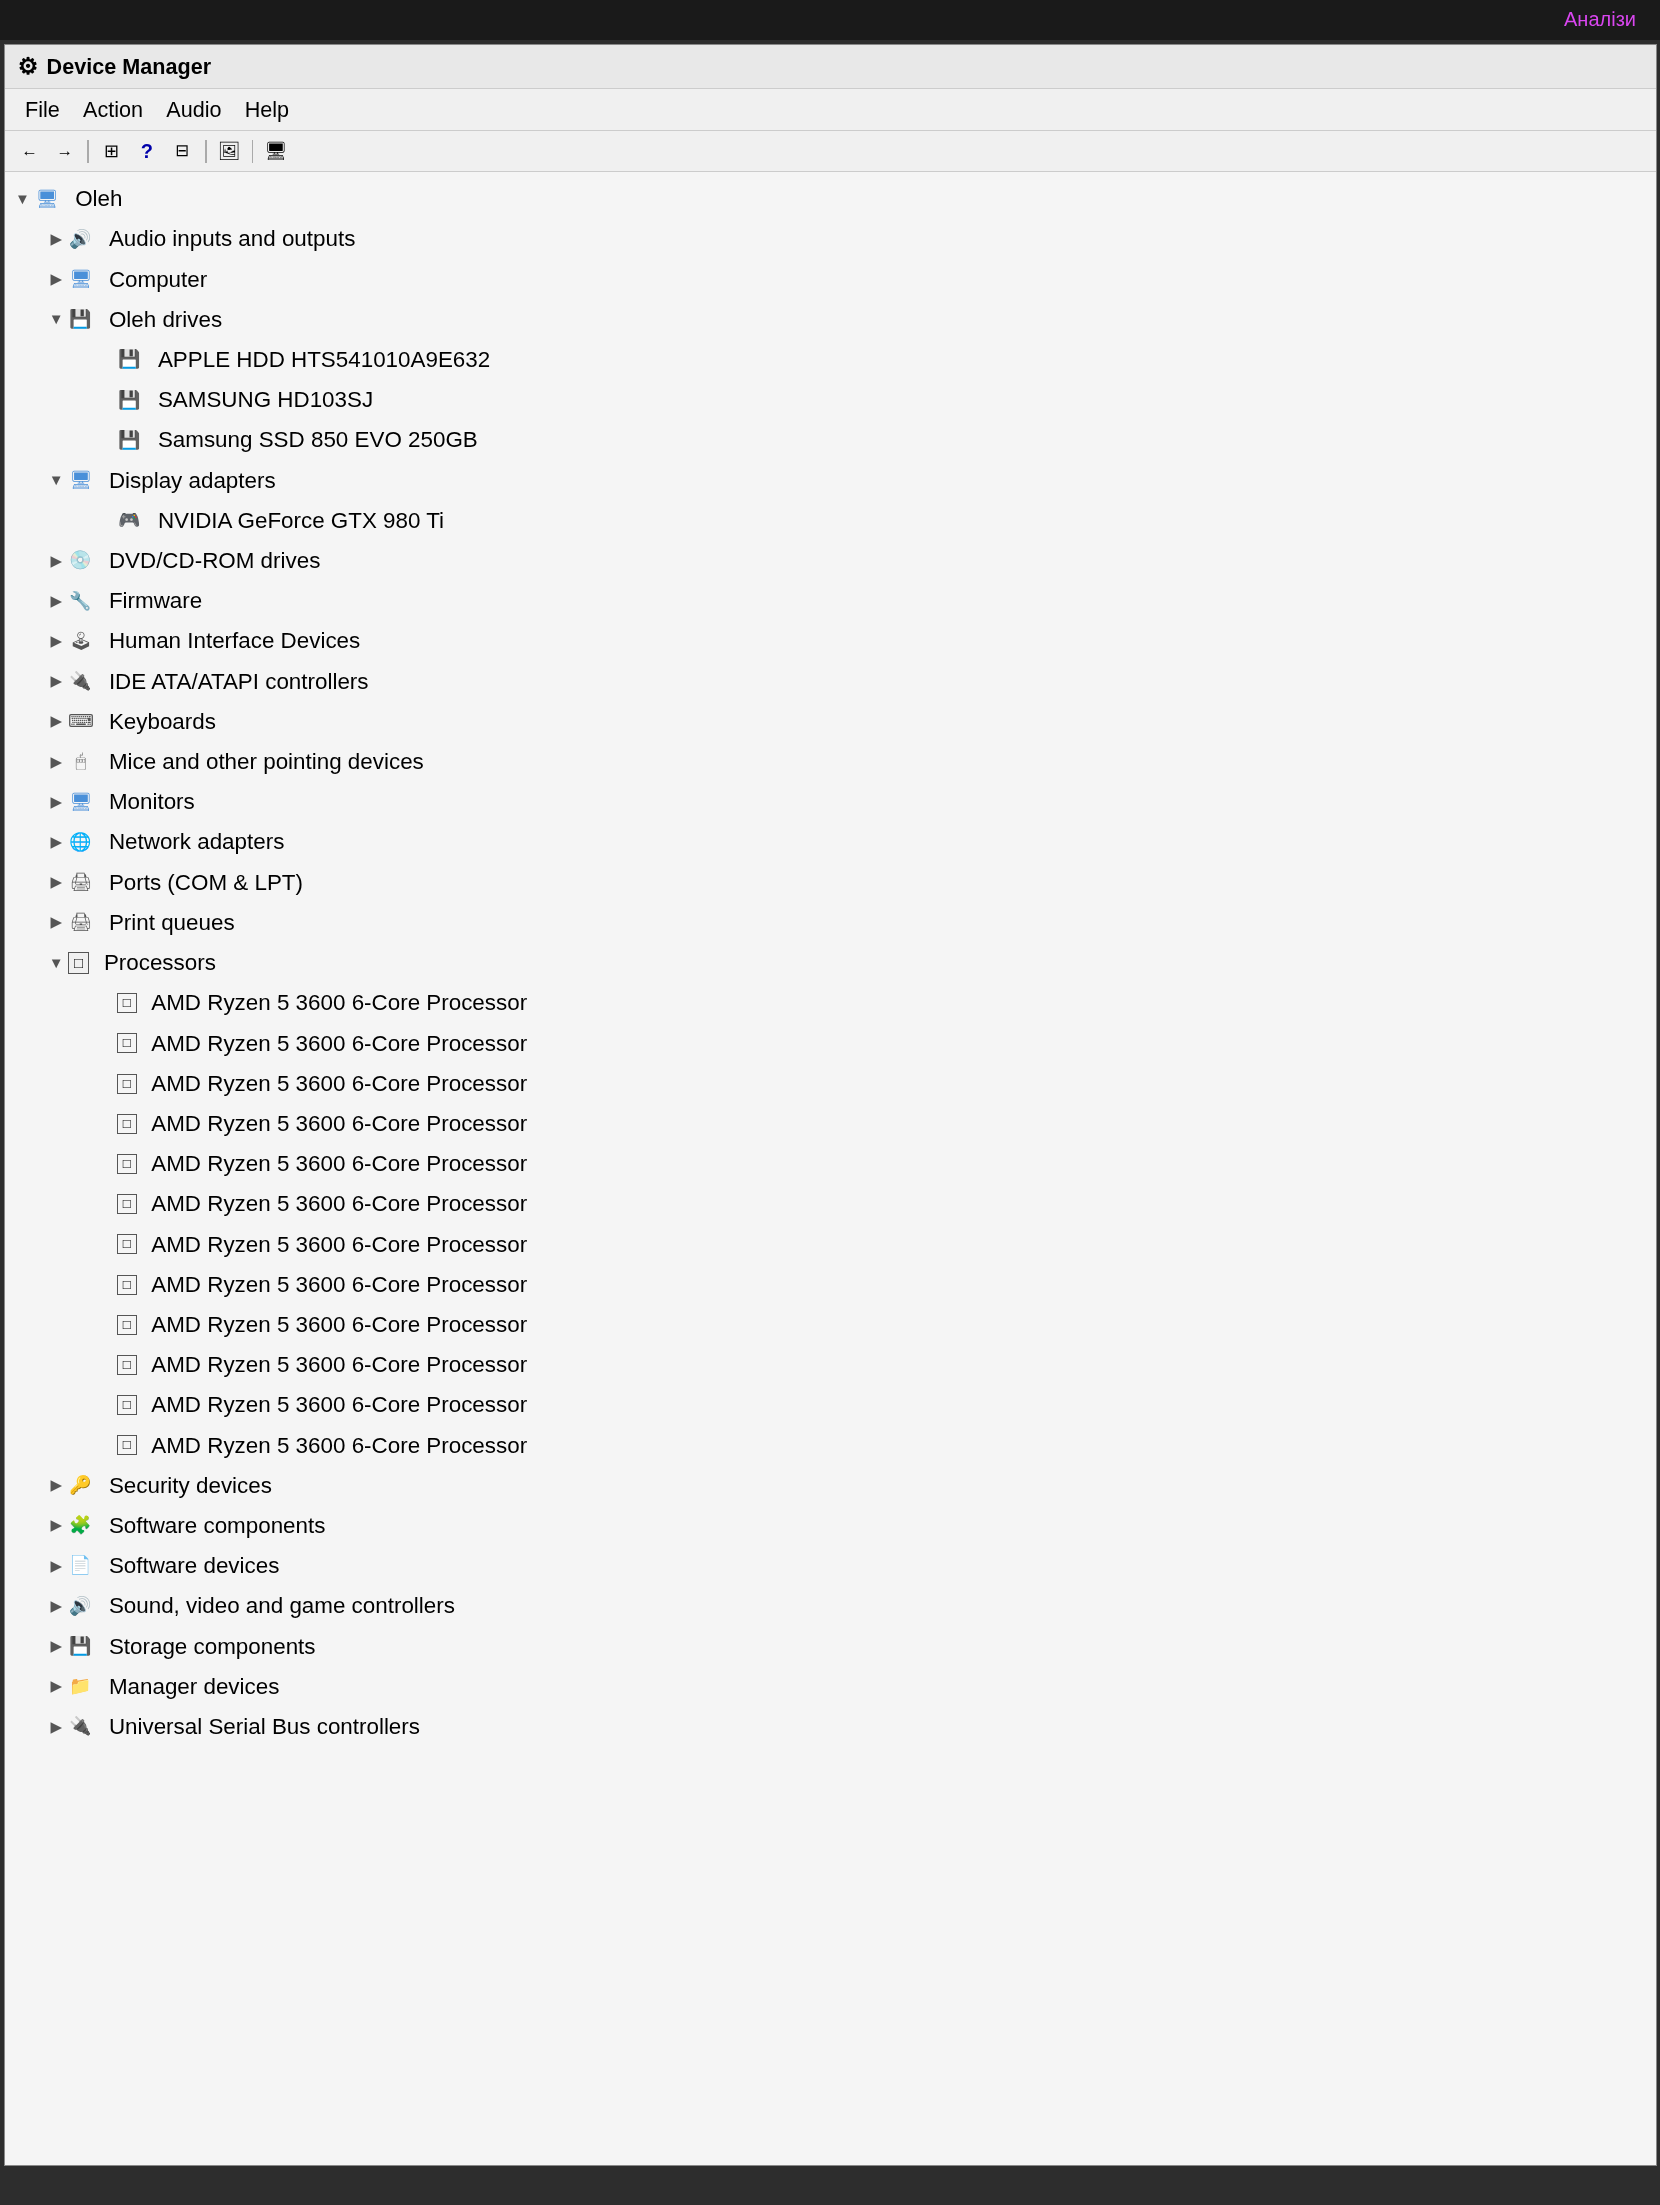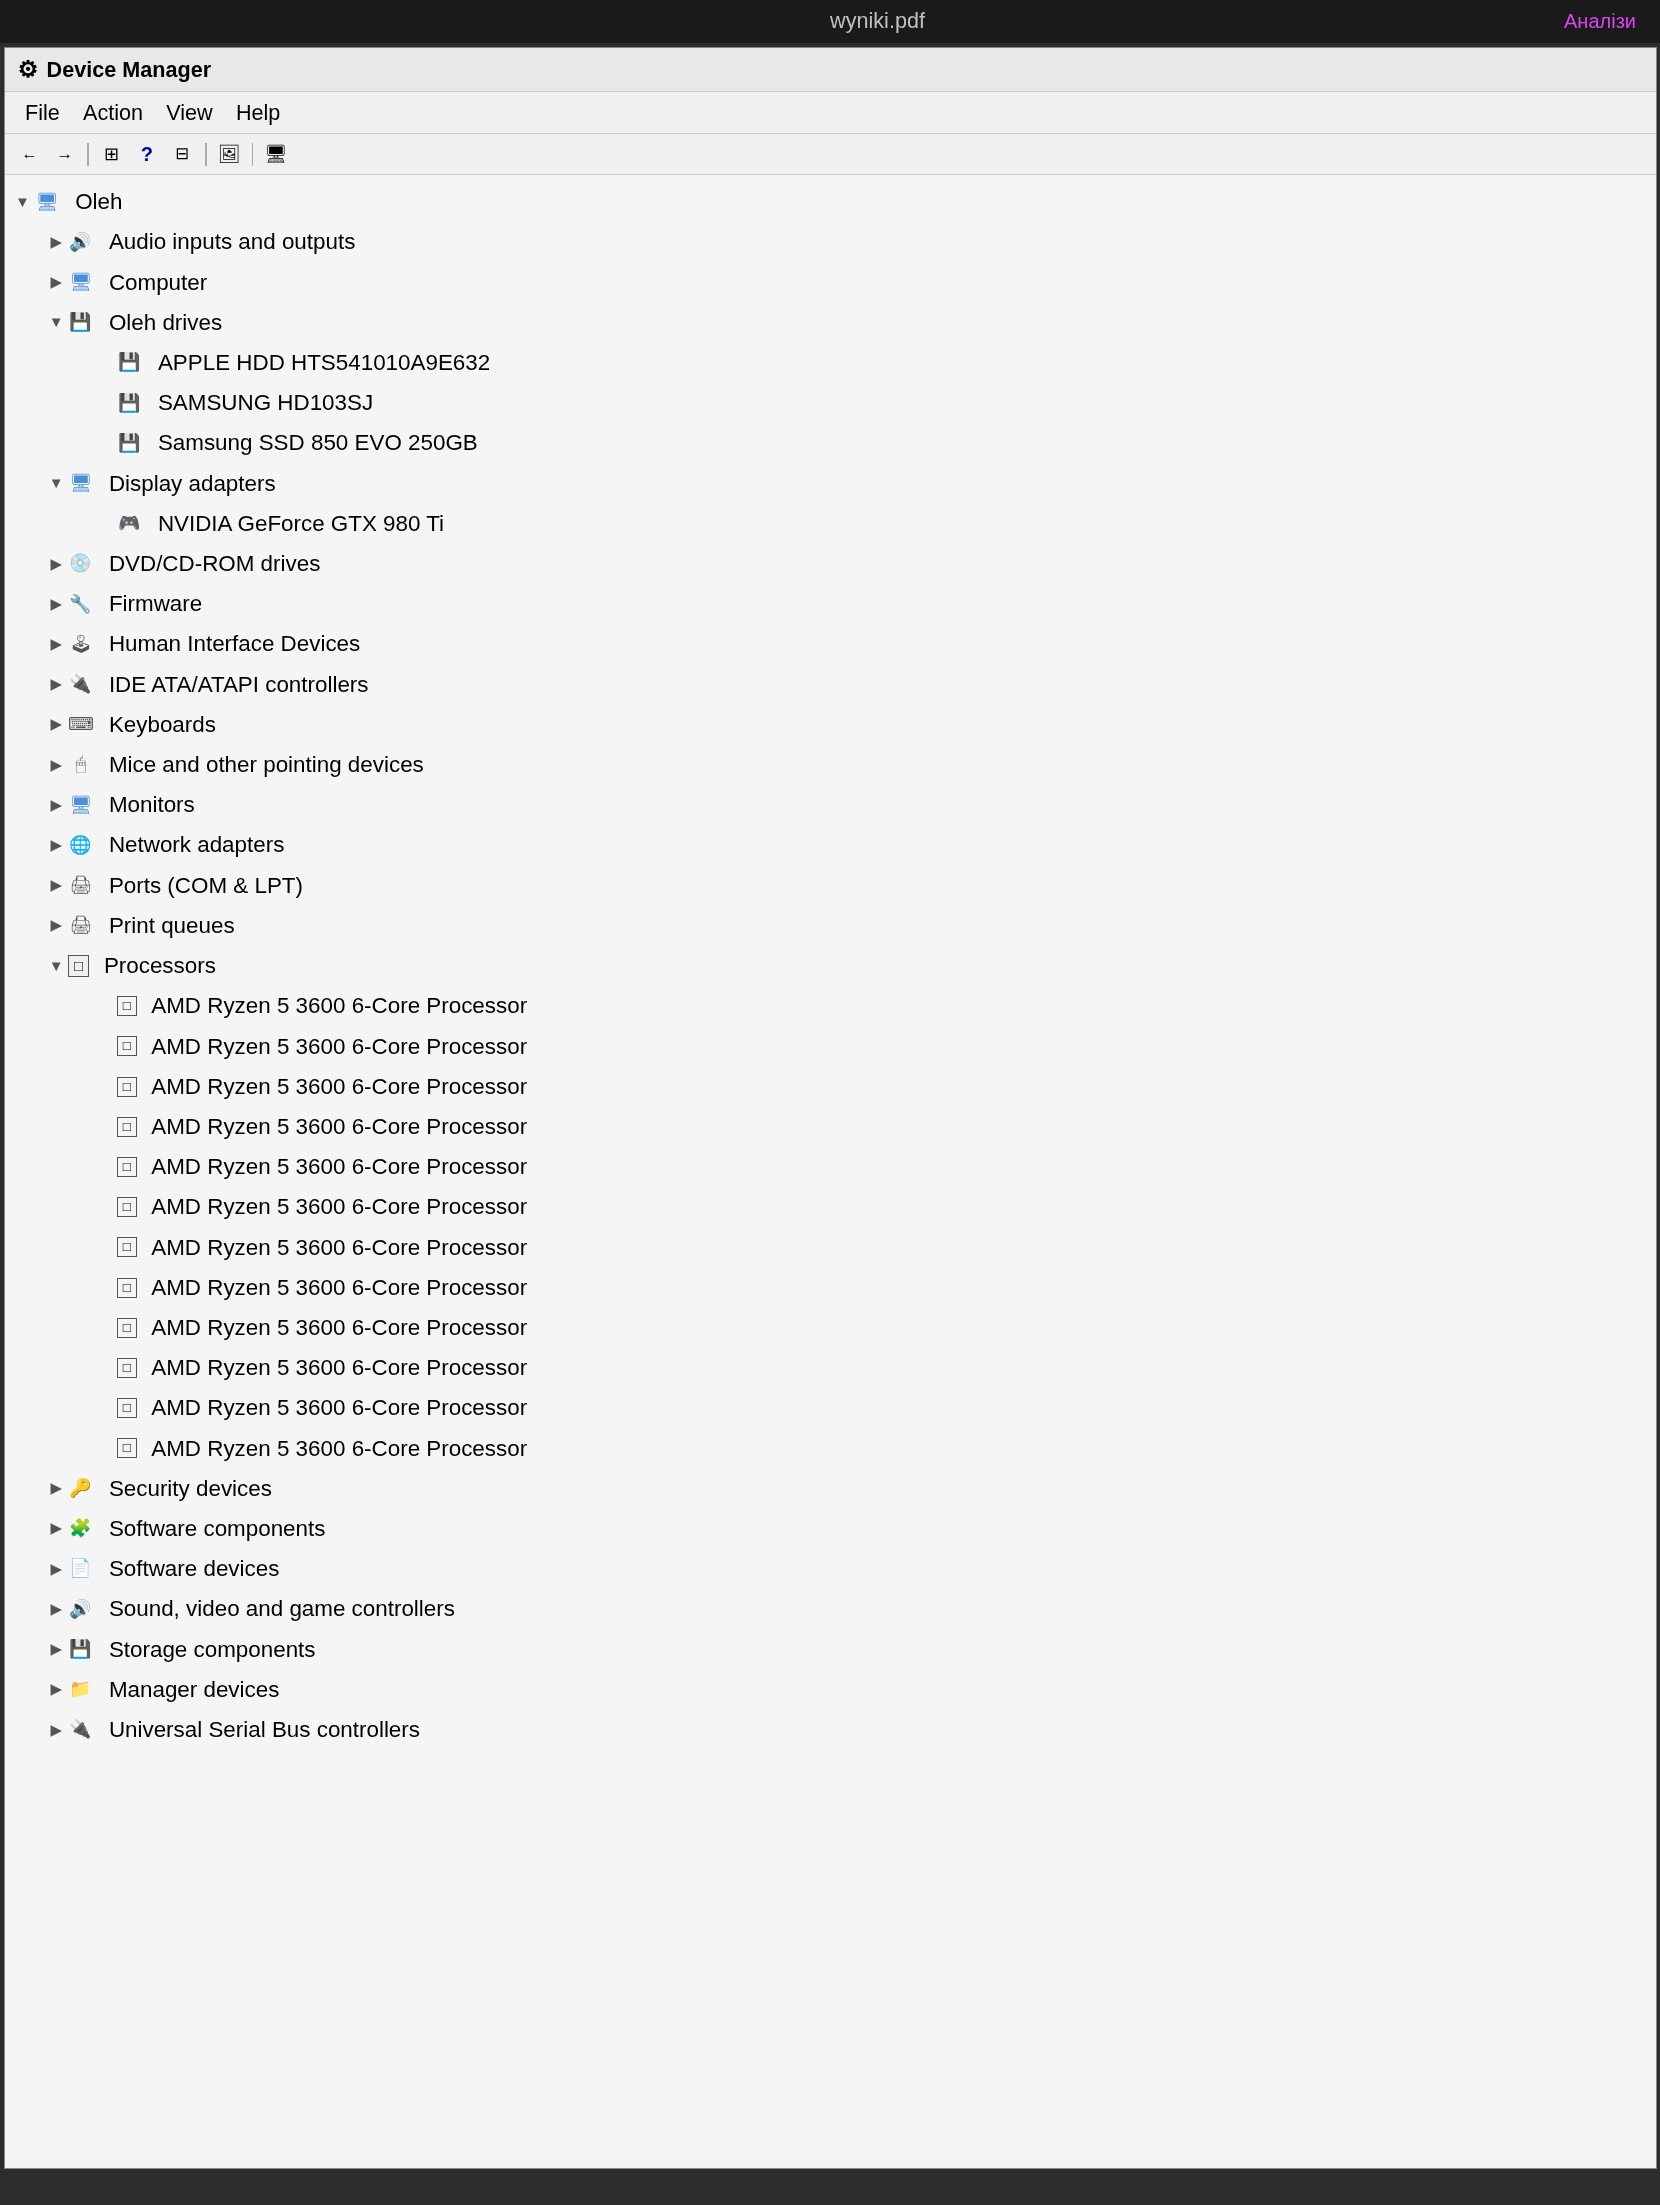--- a/index.html
+++ b/index.html
@@ -170,35 +170,34 @@
     .expand-arrow {
       font-size: 13.3px;
       color: #444;
     }
   </style>
 </head>
 <body>
 
 <div class="title-bar">
   <div style="width:166px;"></div>
-  <div class="title-bar-text">wyniki.pdf</div>
   <div class="title-bar-controls">Аналізи</div>
 </div>
 
 <div class="window">
 
   <div class="window-titlebar">
     <span class="icon">⚙</span>
     <span>Device Manager</span>
   </div>
 
   <div class="menu-bar">
     <div class="menu-item">File</div>
     <div class="menu-item">Action</div>
-    <div class="menu-item">View</div>
+    <div class="menu-item">Audio</div>
     <div class="menu-item">Help</div>
   </div>
 
   <div class="toolbar">
     <div class="toolbar-btn">←</div>
     <div class="toolbar-btn">→</div>
     <div class="toolbar-separator"></div>
     <div class="toolbar-btn" style="font-size:18px;">⊞</div>
     <div class="toolbar-btn" style="font-size:20px;font-weight:bold;color:#00a;">?</div>
     <div class="toolbar-btn" style="font-size:16.6px;">⊟</div>

